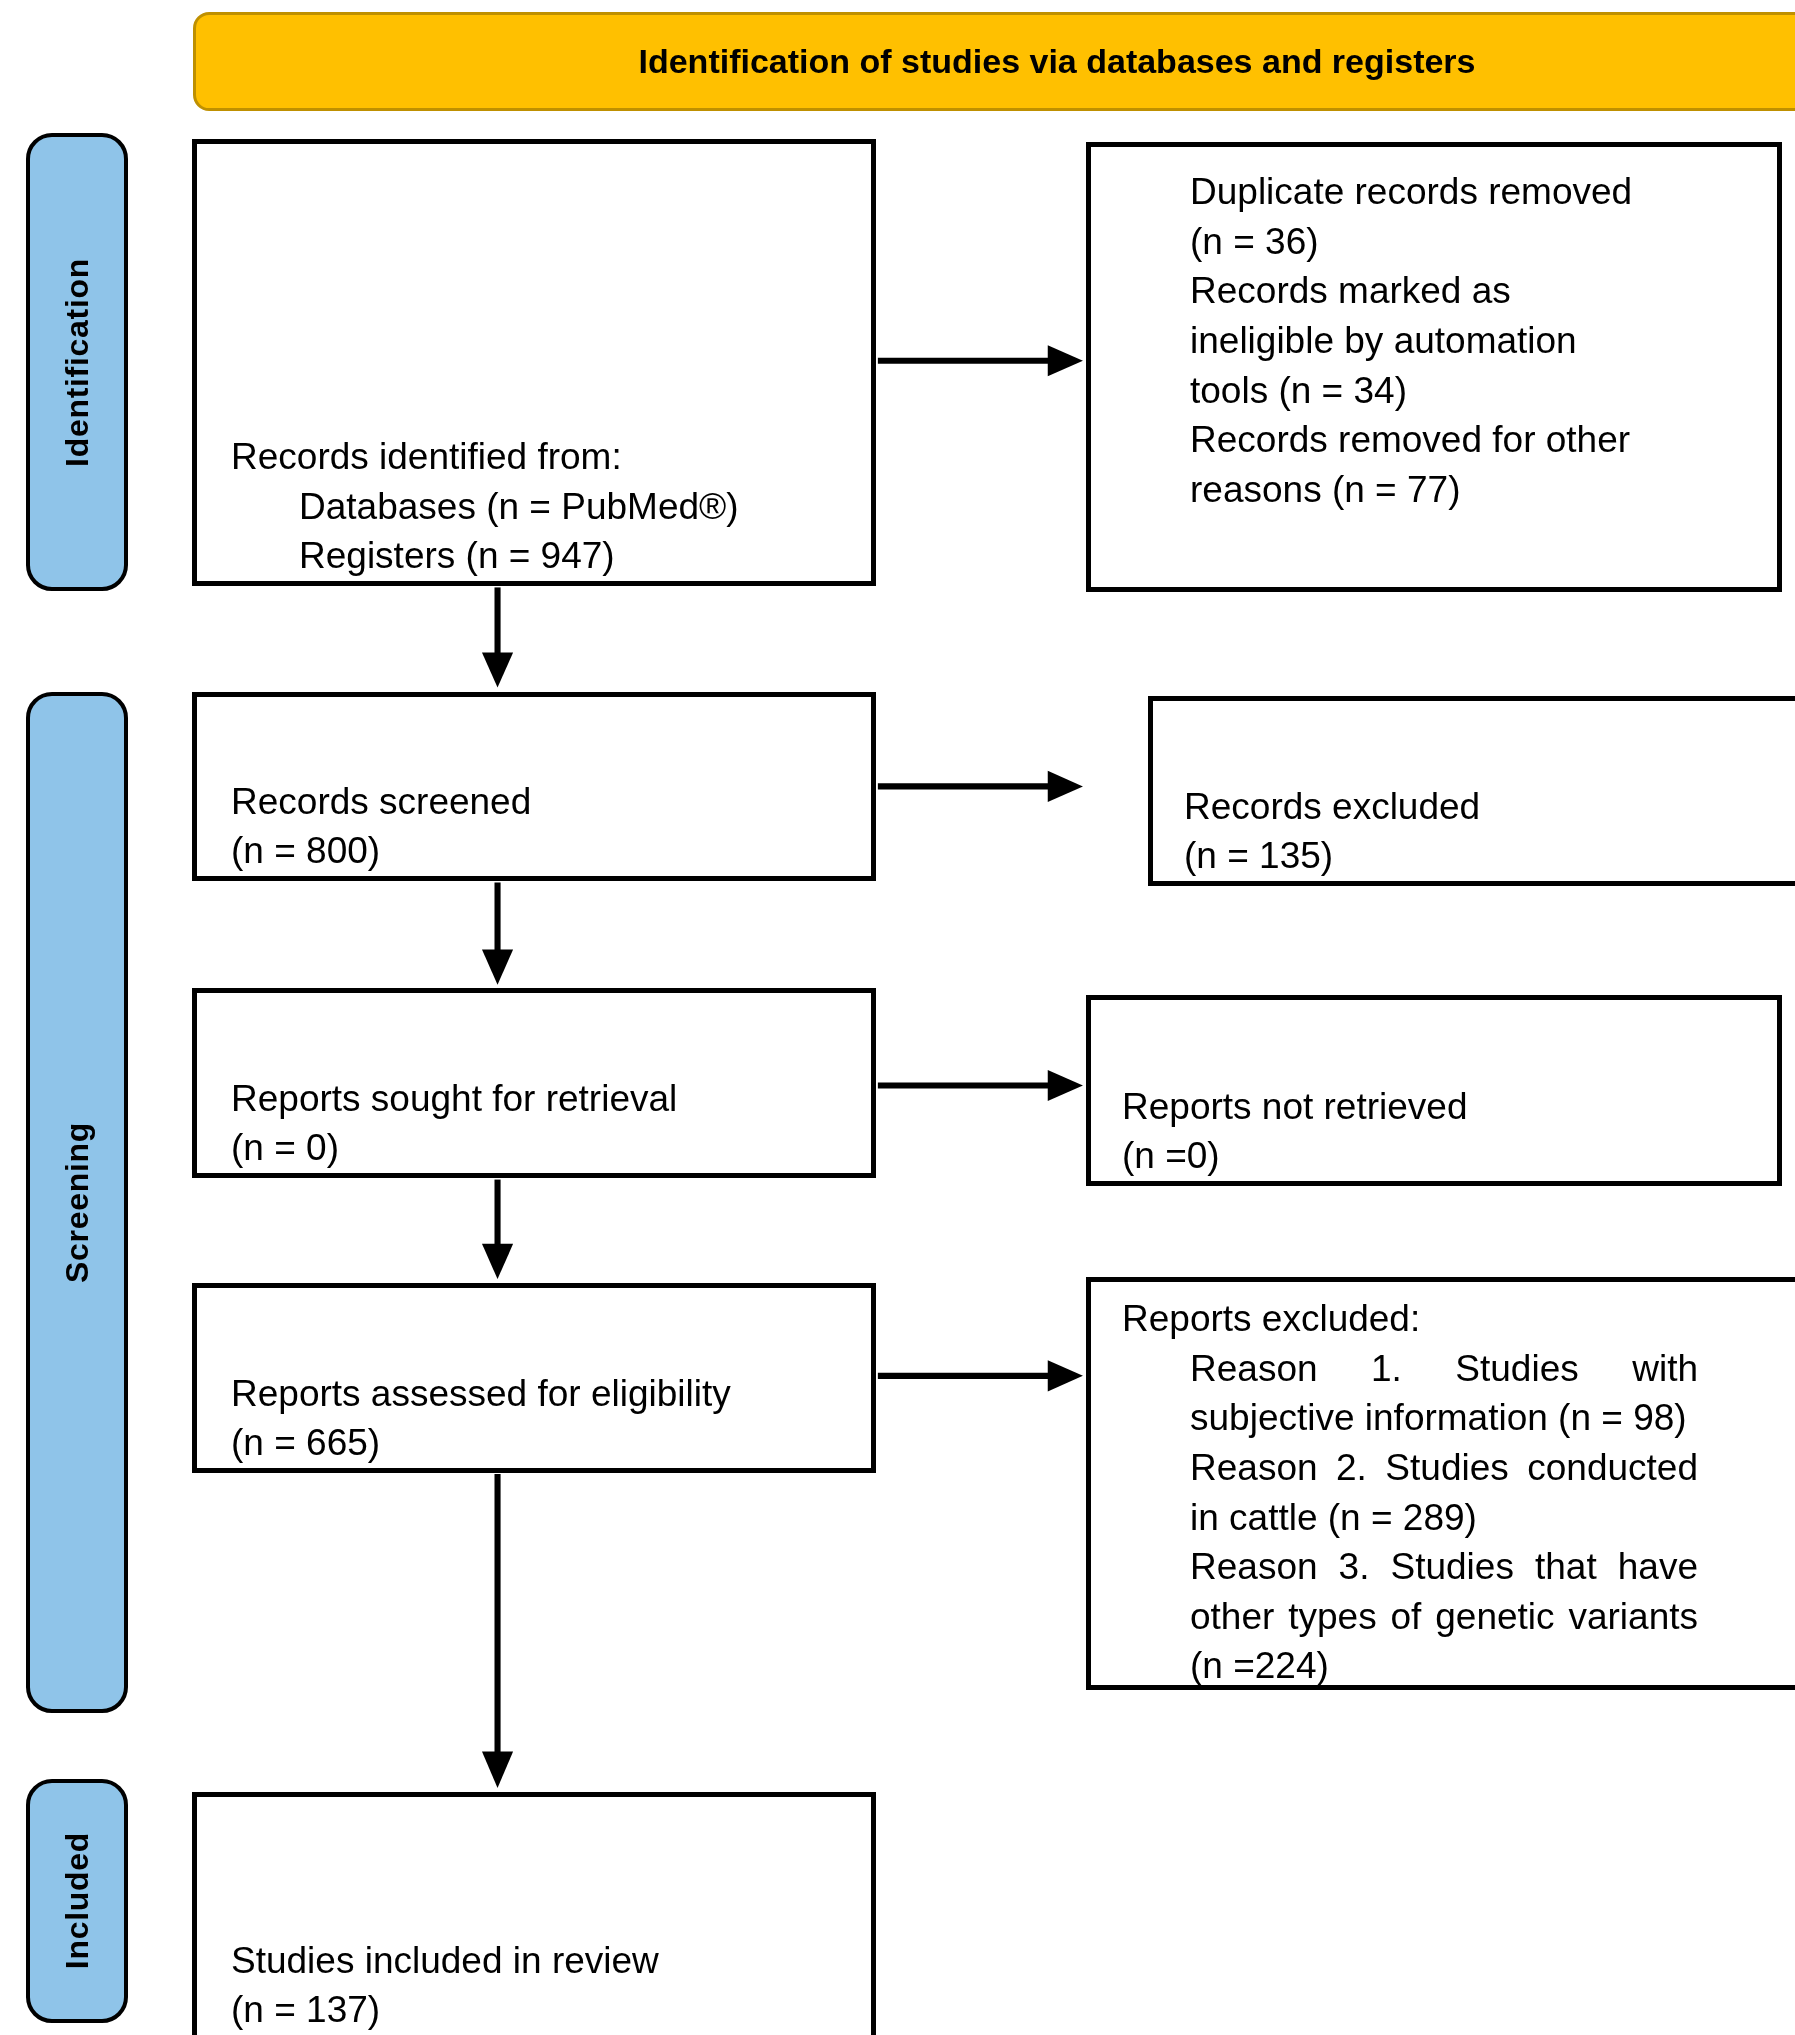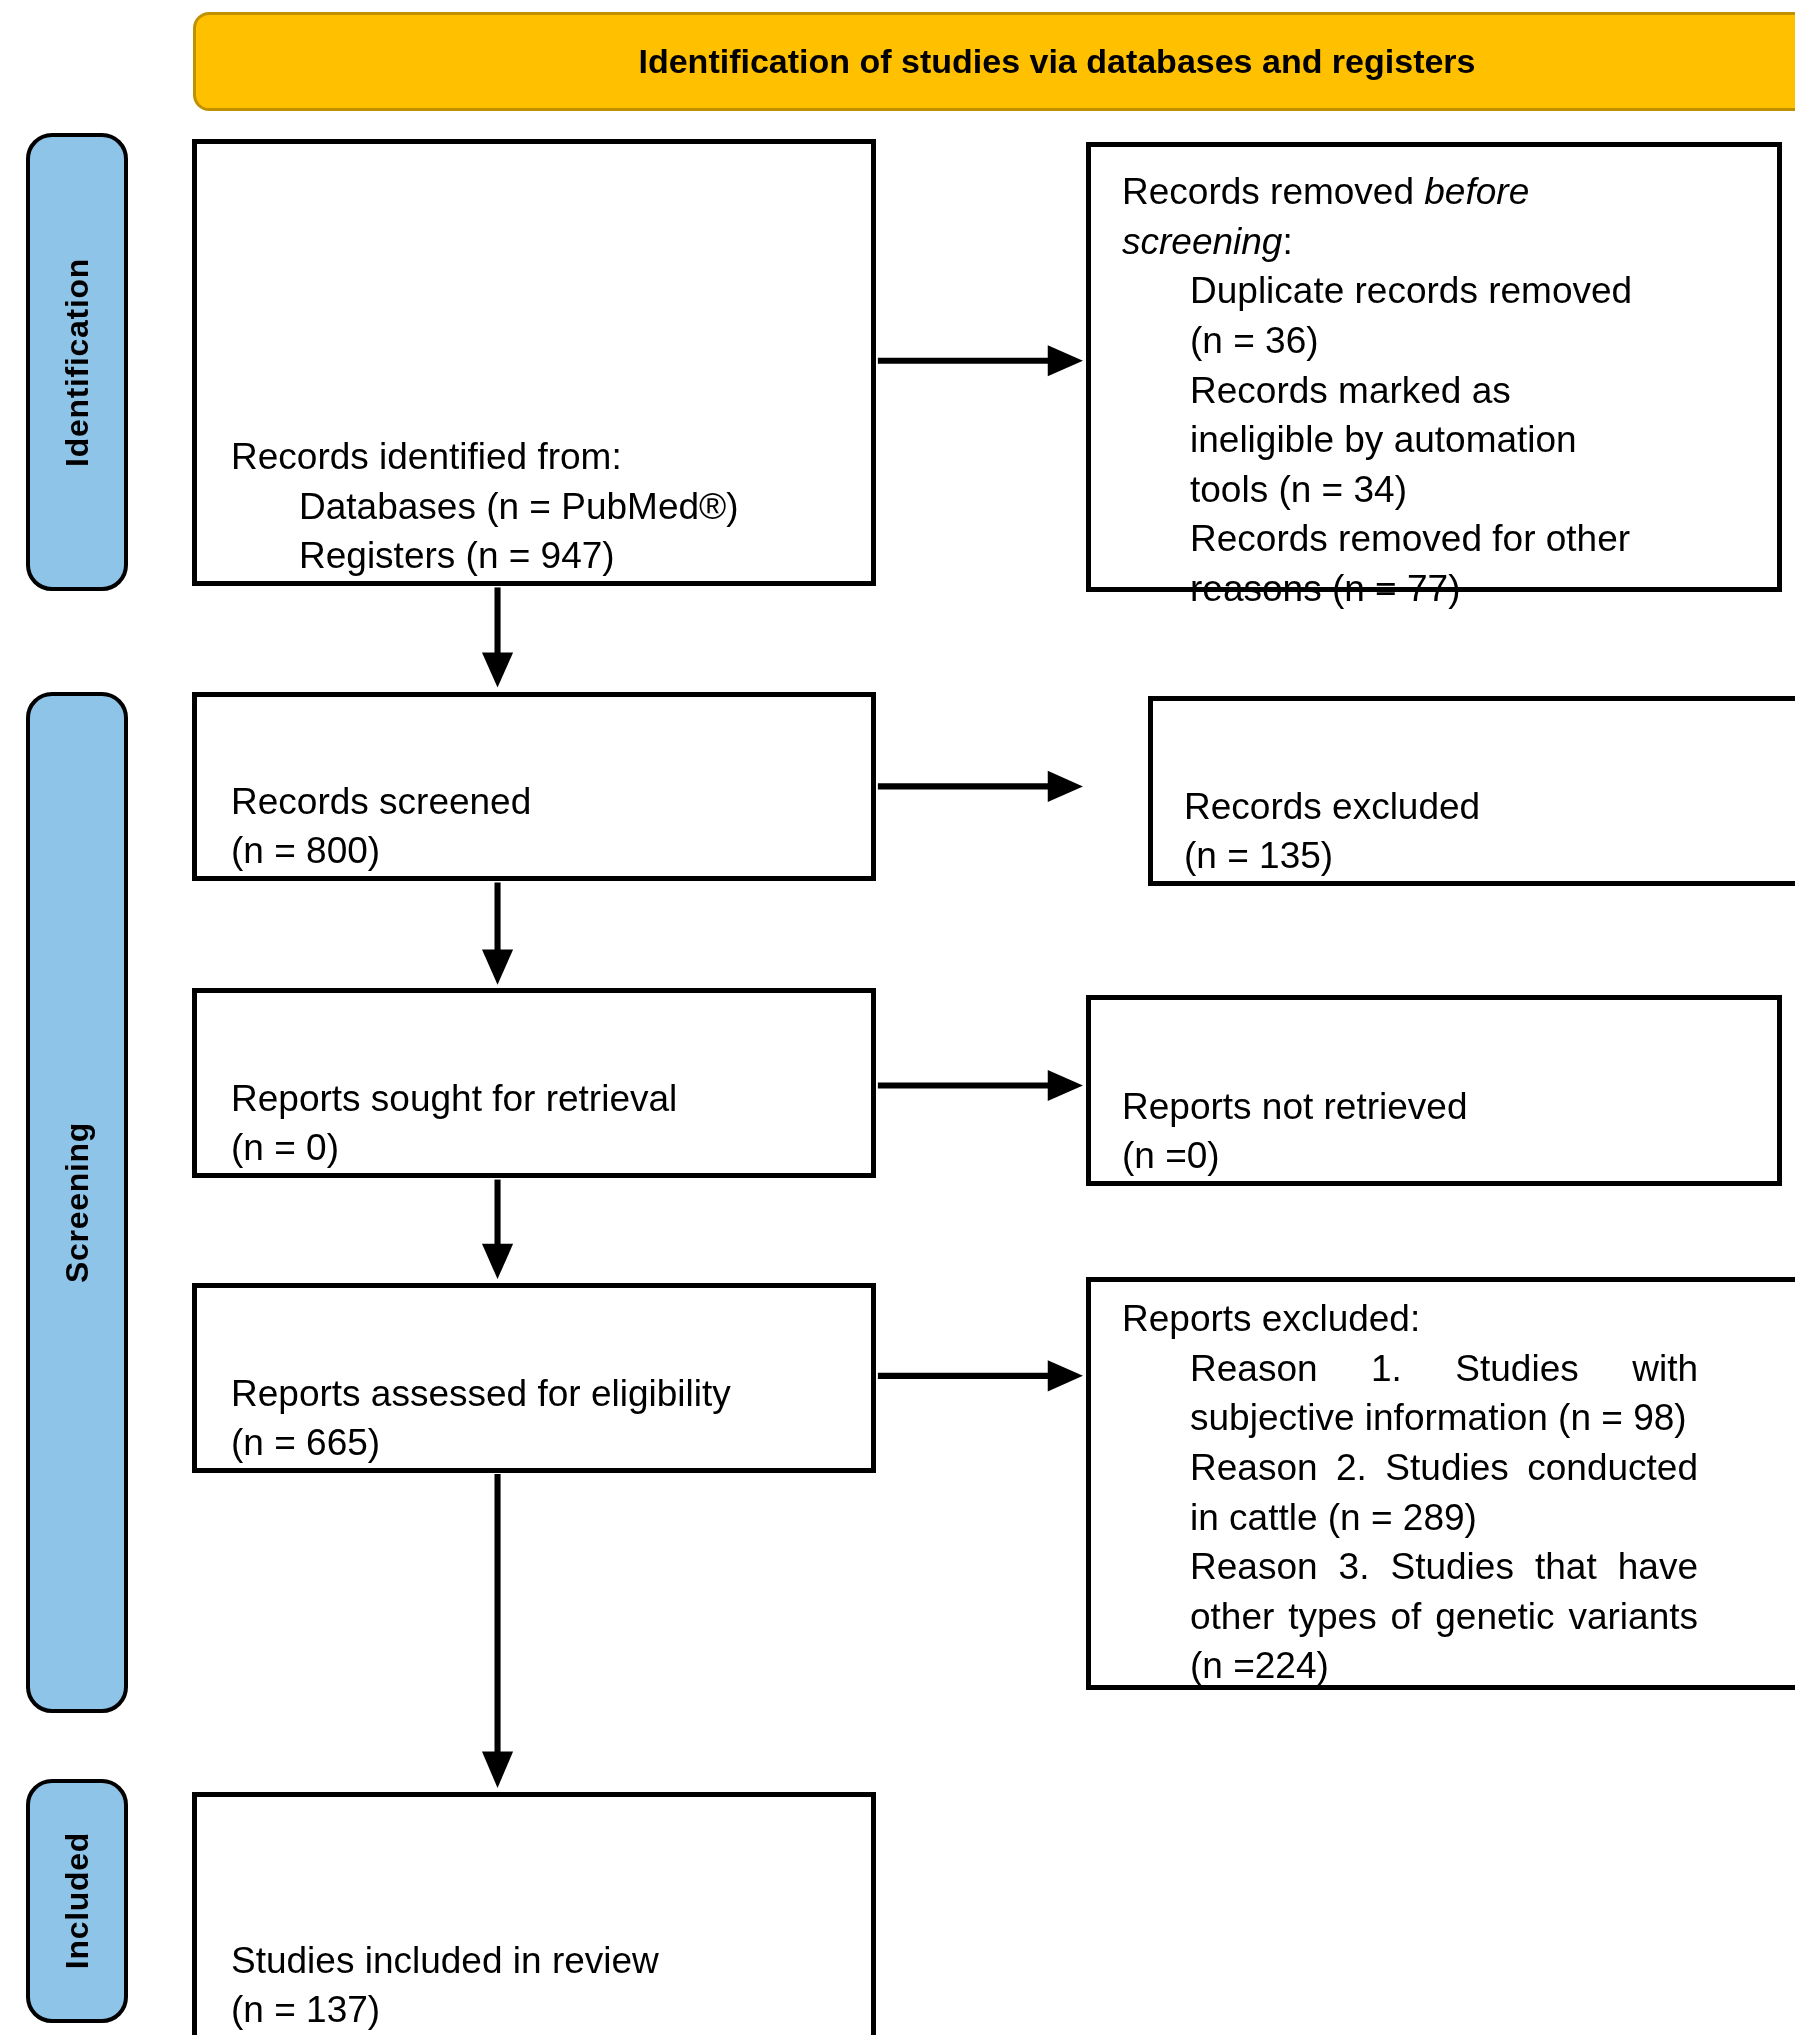--- a/index.html
+++ b/index.html
@@ -62,23 +62,20 @@
     <span class="vtext">Included</span>
   </div>
 
   <div class="abs box vcenter padL" style="left:192px;top:139px;width:684px;height:447px;">
     <div>Records identified from:</div>
     <div class="indent">Databases (n = PubMed®)</div>
     <div class="indent">Registers (n = 947)</div>
   </div>
 
   <div class="abs box padR topPad1" style="left:1086px;top:142px;width:696px;height:450px;">
-    <div class="w760">
-      <span>Records removed </span><i>before screening</i><span>:</span>
-    </div>
     <div class="indent w690">Duplicate records removed (n = 36)</div>
     <div class="indent w690">Records marked as ineligible by automation tools (n = 34)</div>
     <div class="indent w690">Records removed for other reasons (n = 77)</div>
   </div>
 
   <div class="abs box vcenter padL" style="left:192px;top:692px;width:684px;height:189px;">
     <div class="prewrap">Records screened
 (n = 800)</div>
   </div>
   <div class="abs box vcenter padR" style="left:1148px;top:696px;width:696px;height:190px;">

